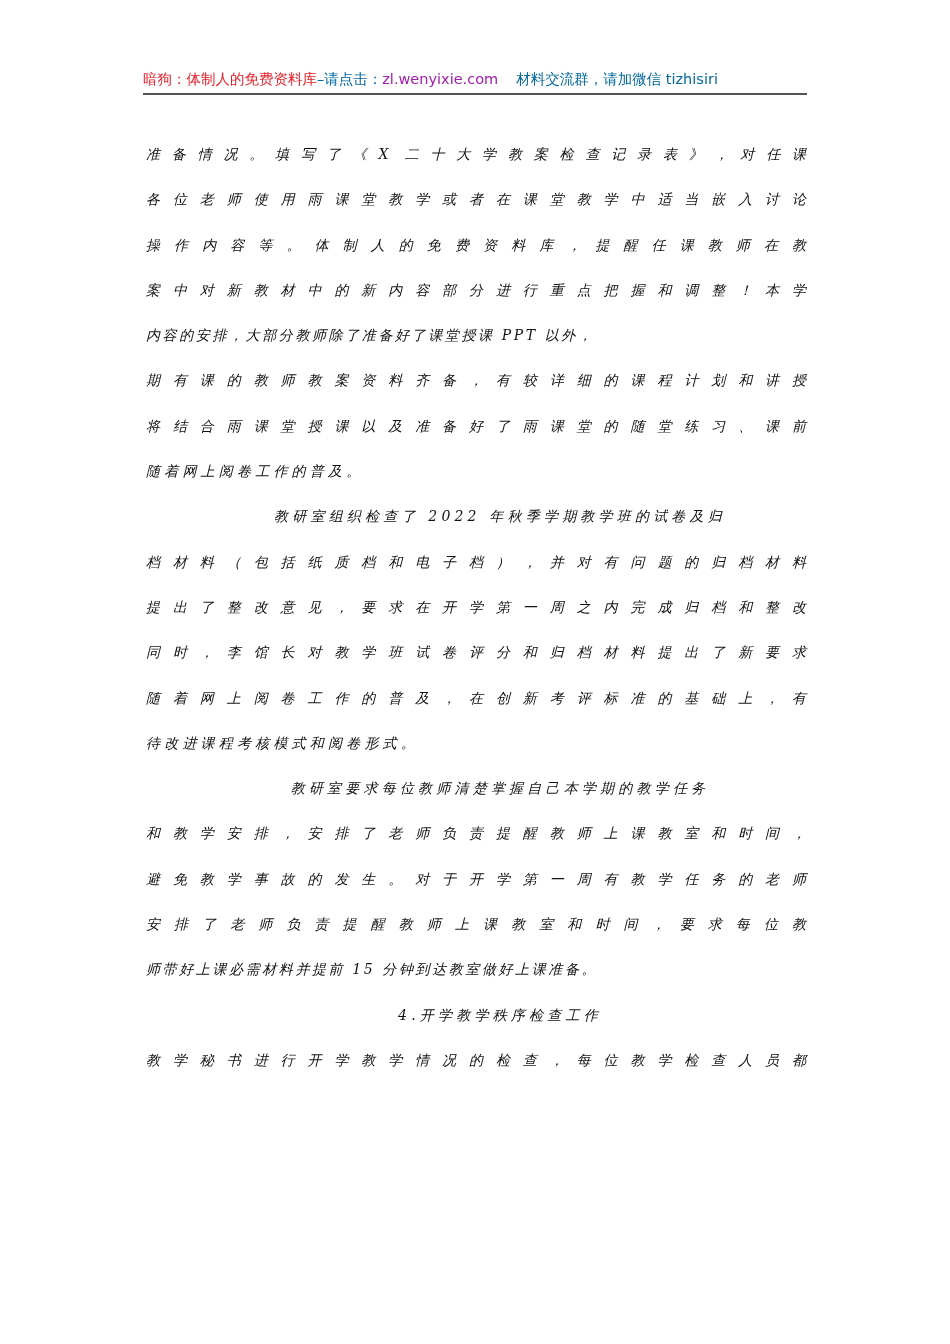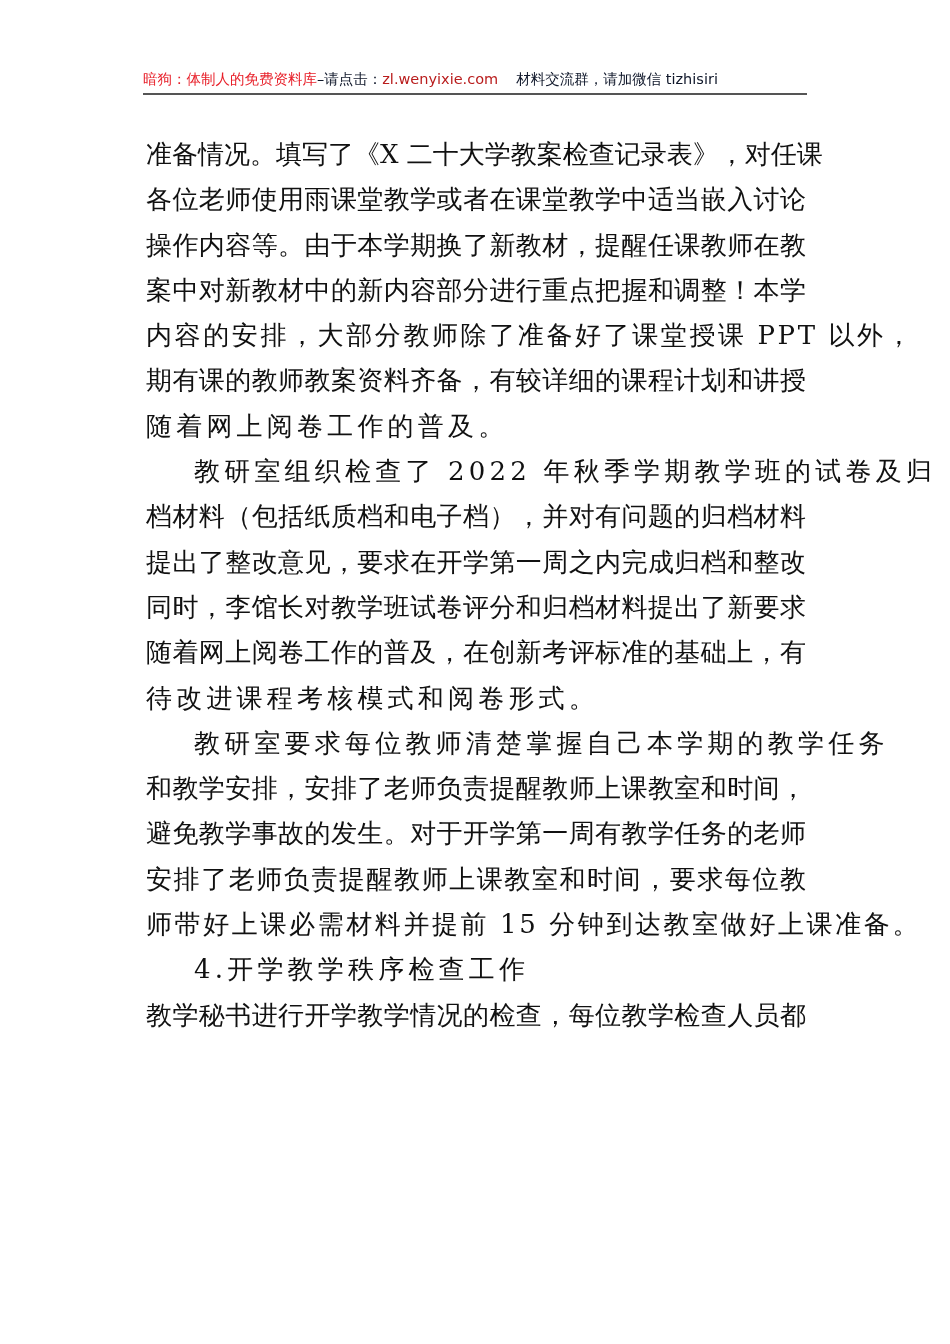--- a/index.html
+++ b/index.html
@@ -2,46 +2,47 @@
 <html><head>
 <meta charset="utf-8">
 <style>
   html, body { margin: 0; padding: 0; background: #ffffff; }
   body { width: 950px; height: 1344px; position: relative; overflow: hidden;
          font-family: "DejaVu Serif", "Liberation Serif", serif; color: #111; }
   .header { position: absolute; left: 143px; top: 68px; width: 663px; height: 26px;
             font-family: "DejaVu Sans", "Liberation Sans", sans-serif; font-size: 14.5px;
             white-space: nowrap; line-height: 22px; }
   .header .red { color: #e8202a; }
-  .header .dark { color: #0f172a; }
-  .header .blue { color: #b91c1c; }
+  .header .dark { color: #0369a1; }
+  .header .blue { color: #a21caf; }
   .header .gap { display: inline-block; width: 18px; }
   .header-rule { position: absolute; left: 143px; top: 93px; width: 664px; height: 2px; background: #555; }
   .body { position: absolute; left: 146px; top: 132px; width: 660px; }
-  .line { height: 45.3px; line-height: 45.3px; font-size: 26px; white-space: nowrap;
-          letter-spacing: 4.2px; }
+  .line { height: 45.3px; line-height: 45.3px; font-size: 14px; white-space: nowrap;
+          letter-spacing: 4.2px; font-style: italic; }
   .line.tight { letter-spacing: 2.6px; }
-  .line.indent { padding-left: 48px; }
+  .line.indent { padding-left: 48px; text-align: center; }
   .line.justify { text-align: justify; text-align-last: justify; letter-spacing: 0; }
 </style>
 </head>
 <body>
 
 <div class="header">
   <span class="red">暗狗：体制人的免费资料库</span><span class="dark">–请点击：</span><span class="blue">zl.wenyixie.com</span><span class="gap"></span><span class="dark">材料交流群，请加微信 tizhisiri</span>
 </div>
 <div class="header-rule"></div>
 
 <div class="body" id="doc-body">
     <div class="line justify">准备情况。填写了《X 二十大学教案检查记录表》，对任课</div>
     <div class="line justify">各位老师使用雨课堂教学或者在课堂教学中适当嵌入讨论</div>
-    <div class="line justify">操作内容等。由于本学期换了新教材，提醒任课教师在教</div>
+    <div class="line justify">操作内容等。体制人的免费资料库，提醒任课教师在教</div>
     <div class="line justify">案中对新教材中的新内容部分进行重点把握和调整！本学</div>
     <div class="line tight">内容的安排，大部分教师除了准备好了课堂授课 PPT 以外，</div>
     <div class="line justify">期有课的教师教案资料齐备，有较详细的课程计划和讲授</div>
+    <div class="line justify">将结合雨课堂授课以及准备好了雨课堂的随堂练习、课前</div>
     <div class="line">随着网上阅卷工作的普及。</div>
     <div class="line indent">教研室组织检查了 2022 年秋季学期教学班的试卷及归</div>
     <div class="line justify">档材料（包括纸质档和电子档），并对有问题的归档材料</div>
     <div class="line justify">提出了整改意见，要求在开学第一周之内完成归档和整改</div>
     <div class="line justify">同时，李馆长对教学班试卷评分和归档材料提出了新要求</div>
     <div class="line justify">随着网上阅卷工作的普及，在创新考评标准的基础上，有</div>
     <div class="line">待改进课程考核模式和阅卷形式。</div>
     <div class="line indent">教研室要求每位教师清楚掌握自己本学期的教学任务</div>
     <div class="line justify">和教学安排，安排了老师负责提醒教师上课教室和时间，</div>
     <div class="line justify">避免教学事故的发生。对于开学第一周有教学任务的老师</div>

